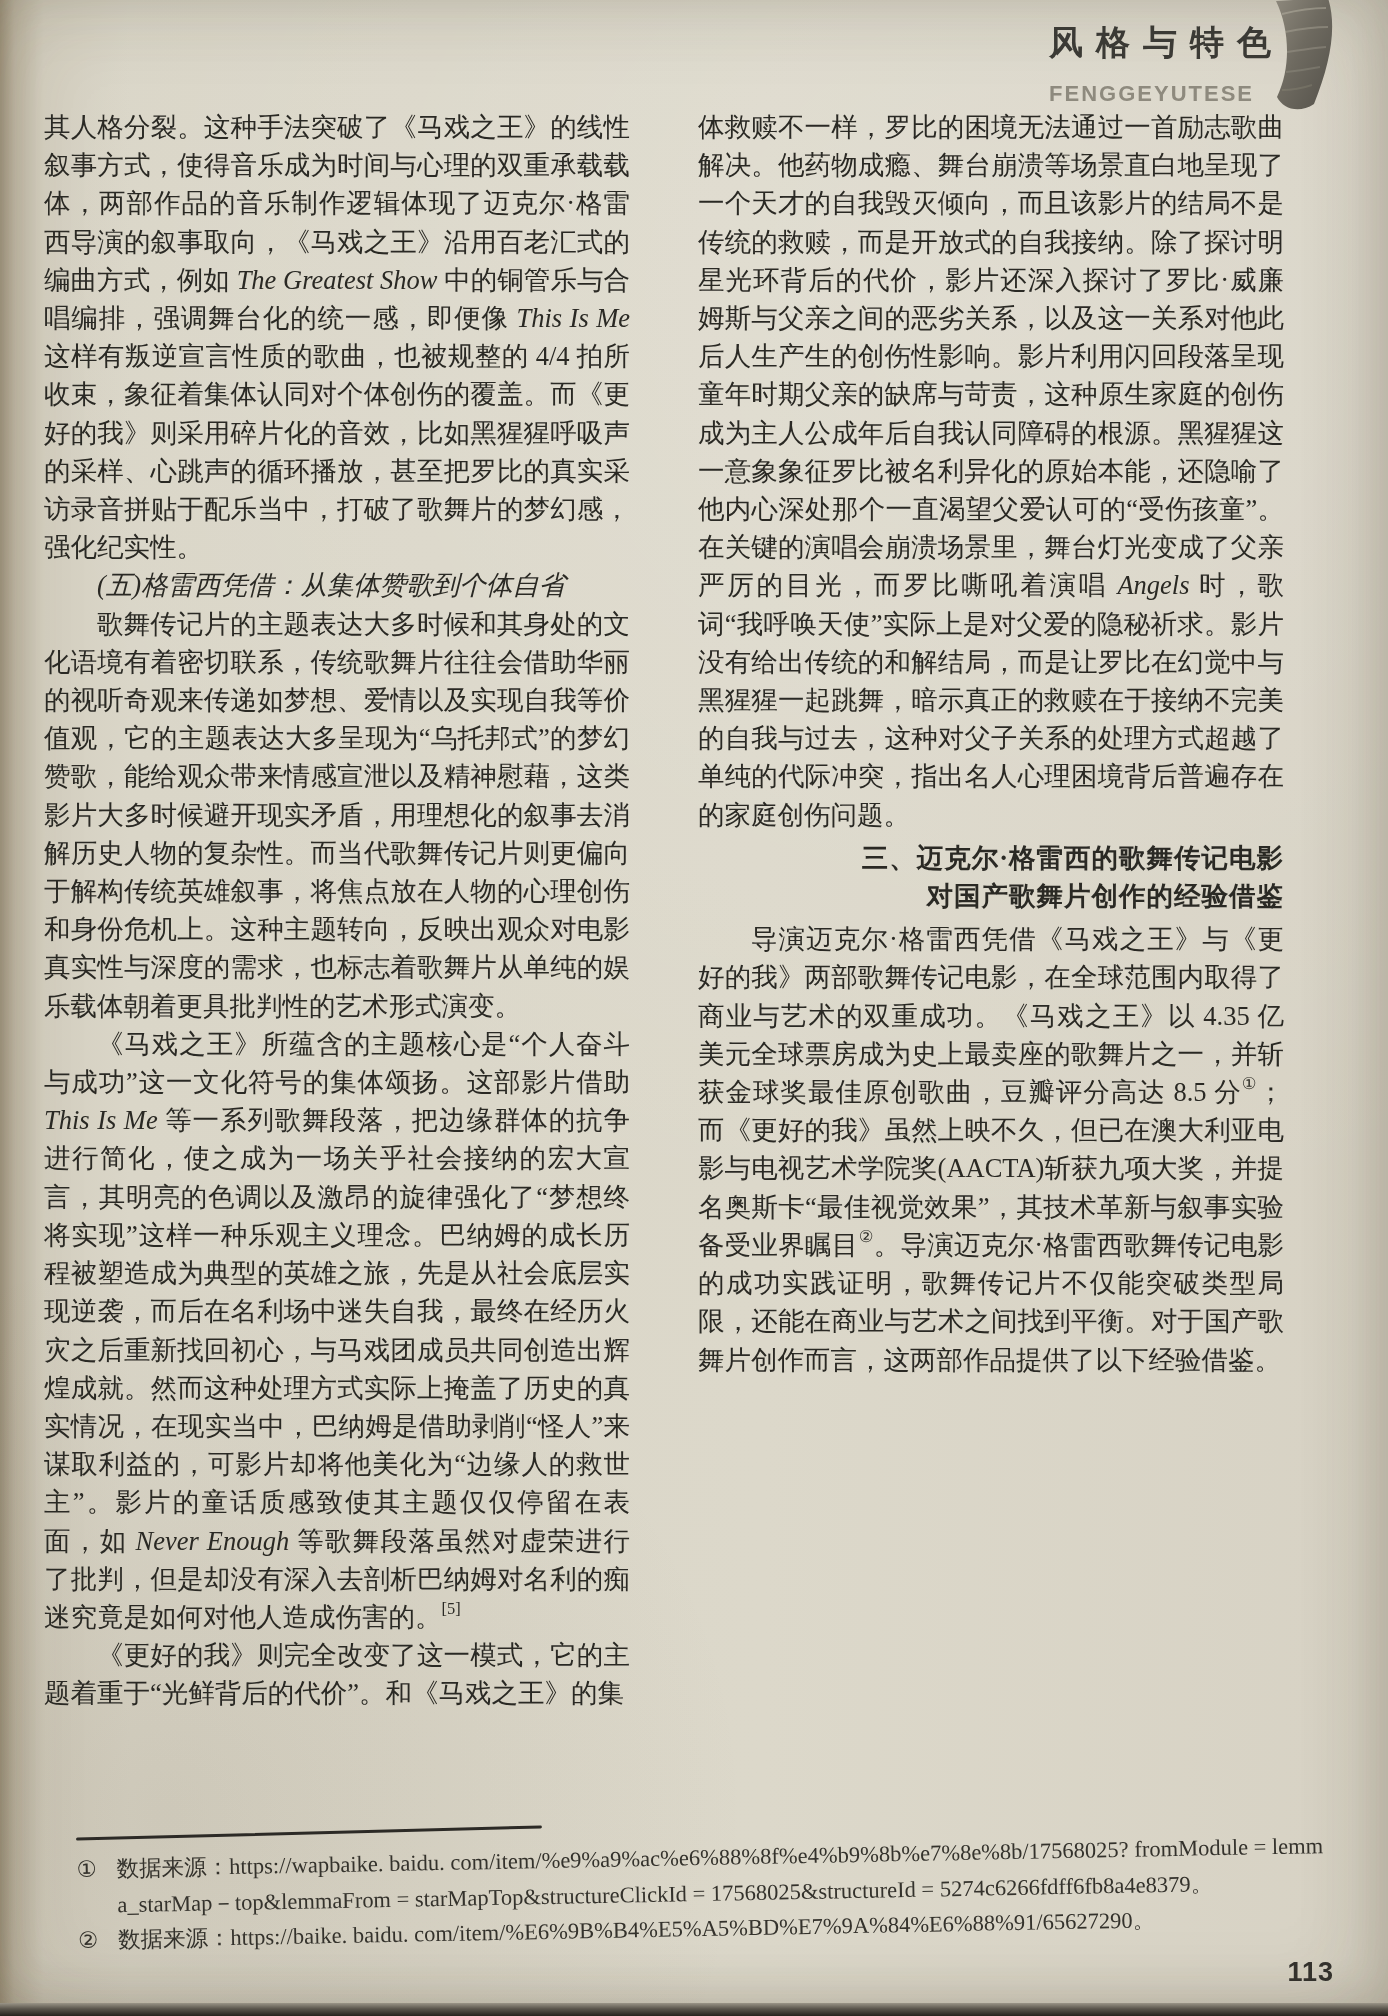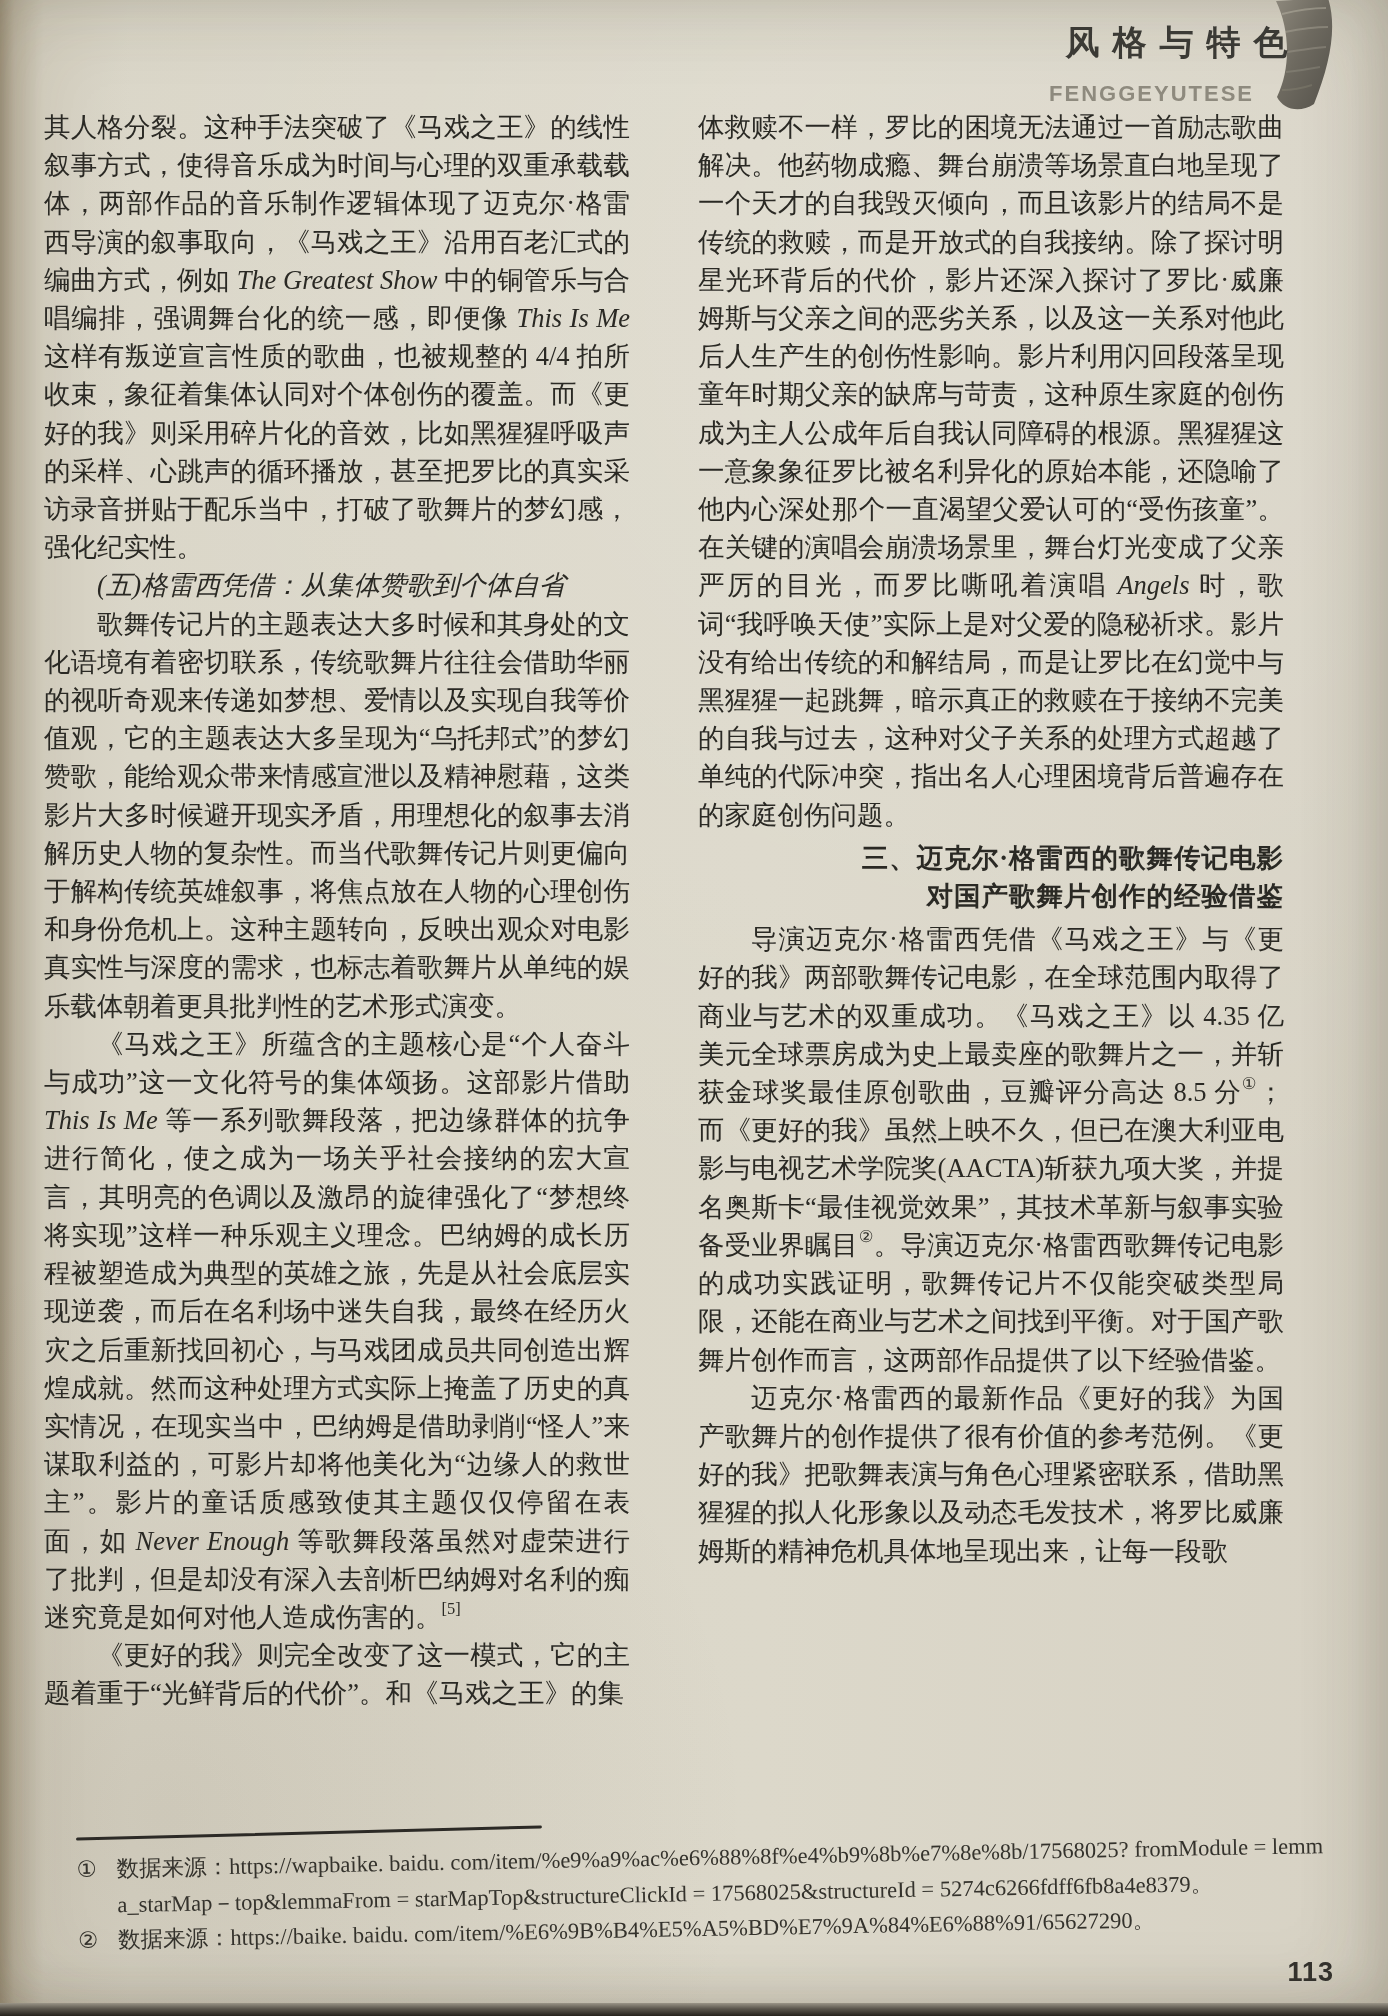--- a/index.html
+++ b/index.html
@@ -14,21 +14,21 @@
       radial-gradient(120% 80% at 72% 15%, rgba(255,255,255,0.16), rgba(0,0,0,0) 60%),
       radial-gradient(60% 40% at 12% 90%, rgba(90,75,50,0.10), rgba(0,0,0,0) 70%),
       linear-gradient(90deg,#a89d86 0px,#c3bba8 14px,#d4cfc0 44px,#dad6c8 130px,#dcd8ca 55%,#d7d2c4 100%);
   }
   .vignette{position:absolute;inset:0;pointer-events:none;
     box-shadow:inset 0 0 90px rgba(70,58,36,.15), inset -26px 0 70px rgba(90,78,55,.10), inset 0 -18px 40px rgba(70,60,40,.12);}
   .bottom-edge{position:absolute;left:0;right:0;bottom:0;height:13px;
     background:linear-gradient(to bottom,#9a9487 0%,#5a554c 45%,#26221c 100%);}
 
   
-  .header{position:absolute;top:20px;right:84px;text-align:center;z-index:2;}
+  .header{position:absolute;top:20px;right:84px;text-align:left;z-index:2;}
   .header-cn{
     font-family:"Liberation Sans","DejaVu Sans",sans-serif;font-weight:700;
     font-size:34px;letter-spacing:13px;margin-right:-13px;color:#3b3a35;
   }
   .header-py{
     font-family:"Liberation Sans","DejaVu Sans",sans-serif;font-weight:700;
     font-size:22px;letter-spacing:2px;color:#8e8a7e;margin-top:15px;margin-right:50px;
   }
   .brush{position:absolute;left:1238px;top:-2px;width:102px;height:114px;z-index:1;}
 
@@ -90,21 +90,20 @@
         <div class="para indent"><span>《马戏之王》所蕴含的主题核心是“个人奋斗与成功”这一文化符号的集体颂扬。这部影片借助 </span><span class="lat">This Is Me</span><span> 等一系列歌舞段落，把边缘群体的抗争进行简化，使之成为一场关乎社会接纳的宏大宣言，其明亮的色调以及激昂的旋律强化了“梦想终将实现”这样一种乐观主义理念。巴纳姆的成长历程被塑造成为典型的英雄之旅，先是从社会底层实现逆袭，而后在名利场中迷失自我，最终在经历火灾之后重新找回初心，与马戏团成员共同创造出辉煌成就。然而这种处理方式实际上掩盖了历史的真实情况，在现实当中，巴纳姆是借助剥削“怪人”来谋取利益的，可影片却将他美化为“边缘人的救世主”。影片的童话质感致使其主题仅仅停留在表面，如 </span><span class="lat">Never Enough</span><span> 等歌舞段落虽然对虚荣进行了批判，但是却没有深入去剖析巴纳姆对名利的痴迷究竟是如何对他人造成伤害的。</span><sup>[5]</sup></div>
         <div class="para indent"><span>《更好的我》则完全改变了这一模式，它的主题着重于“光鲜背后的代价”。和《马戏之王》的集</span></div>
       </div>
     <div class="col">
         <div class="para"><span>体救赎不一样，罗比的困境无法通过一首励志歌曲解决。他药物成瘾、舞台崩溃等场景直白地呈现了一个天才的自我毁灭倾向，而且该影片的结局不是传统的救赎，而是开放式的自我接纳。除了探讨明星光环背后的代价，影片还深入探讨了罗比·威廉姆斯与父亲之间的恶劣关系，以及这一关系对他此后人生产生的创伤性影响。影片利用闪回段落呈现童年时期父亲的缺席与苛责，这种原生家庭的创伤成为主人公成年后自我认同障碍的根源。黑猩猩这一意象象征罗比被名利异化的原始本能，还隐喻了他内心深处那个一直渴望父爱认可的“受伤孩童”。在关键的演唱会崩溃场景里，舞台灯光变成了父亲严厉的目光，而罗比嘶吼着演唱 </span><span class="lat">Angels</span><span> 时，歌词“我呼唤天使”实际上是对父爱的隐秘祈求。影片没有给出传统的和解结局，而是让罗比在幻觉中与黑猩猩一起跳舞，暗示真正的救赎在于接纳不完美的自我与过去，这种对父子关系的处理方式超越了单纯的代际冲突，指出名人心理困境背后普遍存在的家庭创伤问题。</span></div>
         <div class="heading">
           <div>三、迈克尔·格雷西的歌舞传记电影</div>
           <div>对国产歌舞片创作的经验借鉴</div>
         </div>
         <div class="para indent"><span>导演迈克尔·格雷西凭借《马戏之王》与《更好的我》两部歌舞传记电影，在全球范围内取得了商业与艺术的双重成功。《马戏之王》以 4.35 亿美元全球票房成为史上最卖座的歌舞片之一，并斩获金球奖最佳原创歌曲，豆瓣评分高达 8.5 分</span><sup>①</sup><span>；而《更好的我》虽然上映不久，但已在澳大利亚电影与电视艺术学院奖(AACTA)斩获九项大奖，并提名奥斯卡“最佳视觉效果”，其技术革新与叙事实验备受业界瞩目</span><sup>②</sup><span>。导演迈克尔·格雷西歌舞传记电影的成功实践证明，歌舞传记片不仅能突破类型局限，还能在商业与艺术之间找到平衡。对于国产歌舞片创作而言，这两部作品提供了以下经验借鉴。</span></div>
-        <div class="para indent"><span>迈克尔·格雷西的最新作品《更好的我》为国产歌舞片的创作提供了很有价值的参考范例。《更好的我》把歌舞表演与角色心理紧密联系，借助黑猩猩的拟人化形象以及动态毛发技术，将罗比威廉姆斯的精神危机具体地呈现出来，让每一段歌</span></div>
       </div>
   </div>
 
   <div class="footnote-area">
     <div class="fn-rule"></div>
     <div>
         <div class="footnote"><span class="fmark">①</span><span>数据来源：https://wapbaike. baidu. com/item/%e9%a9%ac%e6%88%8f%e4%b9%8b%e7%8e%8b/17568025? fromModule = lemma_starMap－top&amp;lemmaFrom = starMapTop&amp;structureClickId = 17568025&amp;structureId = 5274c6266fdff6fb8a4e8379。</span></div>
         <div class="footnote"><span class="fmark">②</span><span>数据来源：https://baike. baidu. com/item/%E6%9B%B4%E5%A5%BD%E7%9A%84%E6%88%91/65627290。</span></div>
       </div>
   </div>

